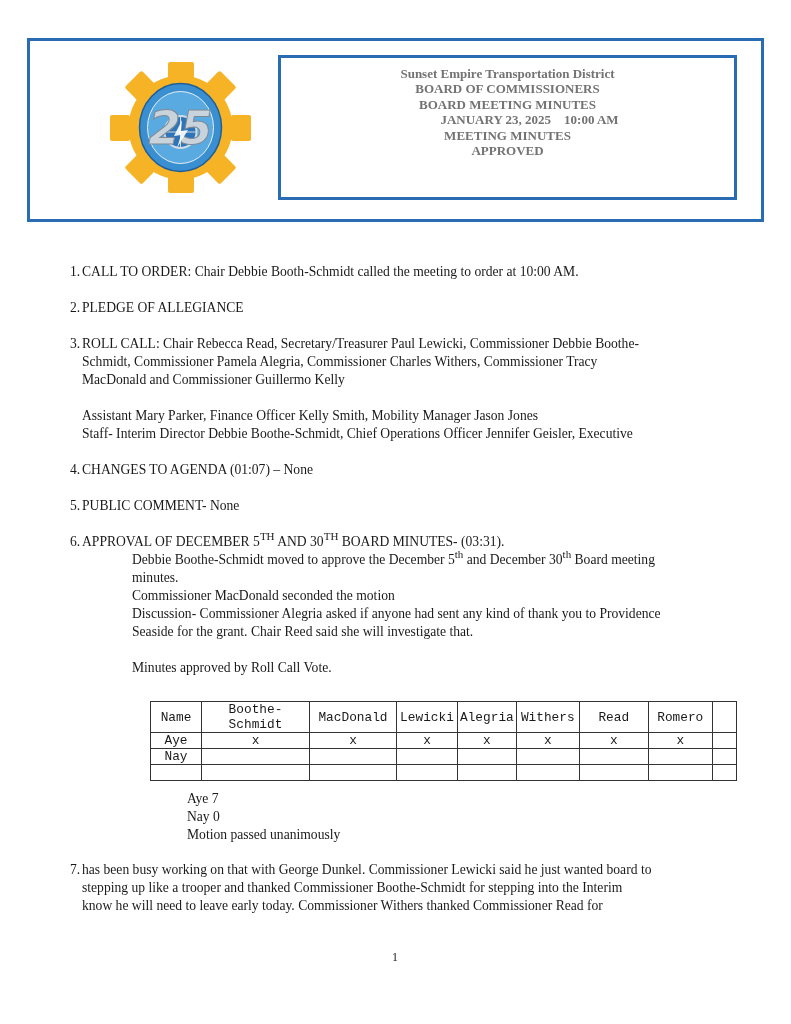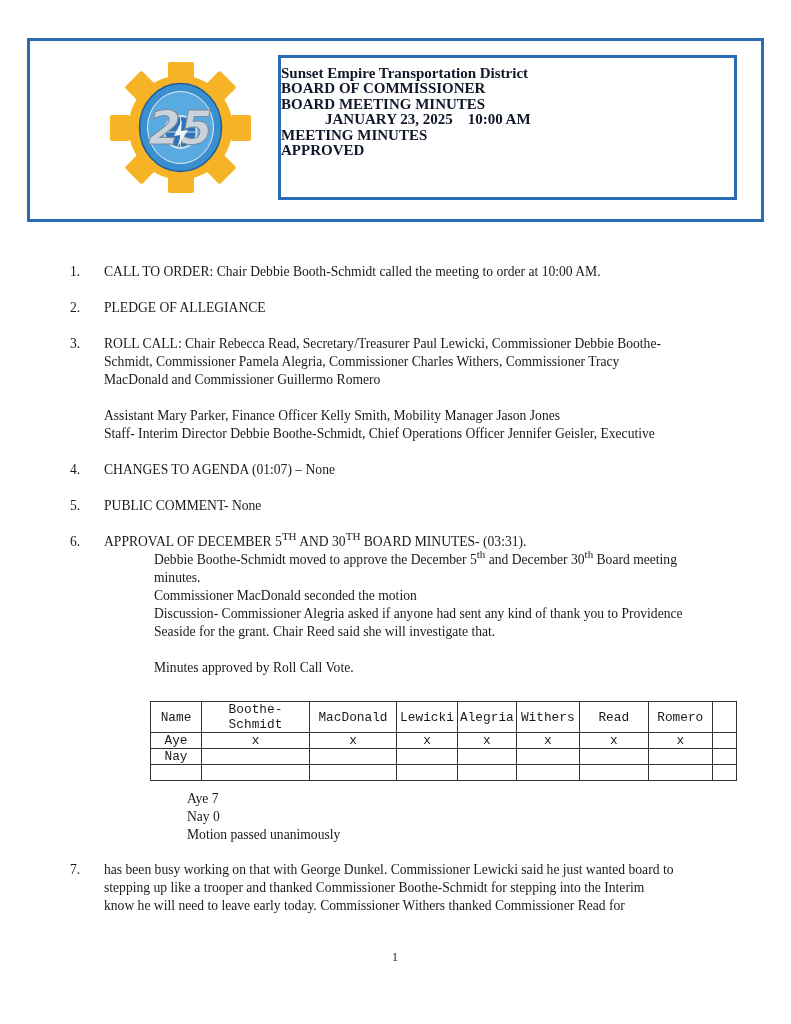--- a/index.html
+++ b/index.html
@@ -11,32 +11,32 @@
   .outer-box {
     position: absolute; left: 27px; top: 38px; width: 731px; height: 178px;
     border: 3px solid #2a6cb3; box-sizing: content-box;
   }
   .logo {
     position: absolute; left: 108px; top: 60px; width: 145px; height: 135px;
   }
   .title-box {
     position: absolute; left: 278px; top: 55px; width: 453px; height: 131px;
     border: 3px solid #2a6cb3;
-    text-align: left; color: #0f172a; font-weight: bold;
-    font-size: 15px; line-height: 15.4px;
+    text-align: center; color: #737373; font-weight: bold;
+    font-size: 13px; line-height: 15.4px;
     padding-top: 8px; box-sizing: content-box;
   }
   .title-box div { white-space: nowrap; }
 
   .body-text { font-size: 13.6px; line-height: 18px; }
   .item {
     position: absolute; left: 70px; width: 690px;
   }
   .item .num { position: absolute; left: 0; top: 0; }
-  .item .content { margin-left: 34px; }
+  .item .content { margin-left: 12px; }
   .indent2 { margin-left: 73px; }
   sup { font-size: 11px; line-height: 0; vertical-align: super; }
 
   table.vote {
     position: absolute; left: 150px; top: 701px;
     border-collapse: collapse; font-size: 12.8px; line-height: 15px;
   }
   table.vote td {
     border: 1px solid #333; text-align: center; padding: 0 2px; height: 15px; font-family: Liberation Mono, monospace;
   }
@@ -72,21 +72,21 @@
     <path d="M56.5 72 H88.5 M72.5 56 V88" stroke="#d0dae3" stroke-width="1"></path>
 
     <text x="72.5" y="84" text-anchor="middle" font-family="DejaVu Sans, sans-serif" font-weight="bold" font-style="italic" font-size="46" fill="#c9d3dc" stroke="#7d8a96" stroke-width="1">25</text>
 
     <path d="M74 60 L66 76 L73 75 L69 88 L80 70 L73 71 Z" fill="#ffffff" opacity="0.9"></path>
   </svg>
 </div>
 
 <div class="title-box">
   <div>Sunset Empire Transportation District</div>
-  <div>BOARD OF COMMISSIONER</div>
+  <div>BOARD OF COMMISSIONERS</div>
   <div>BOARD MEETING MINUTES</div>
   <div style="white-space:pre;padding-left:44px;">JANUARY 23, 2025    10:00 AM</div>
   <div>MEETING MINUTES</div>
   <div>APPROVED</div>
 </div>
 
 <div class="body-text">
 
   <div class="item" style="top:263px;">
     <span class="num">1.</span>
@@ -96,21 +96,21 @@
   <div class="item" style="top:299px;">
     <span class="num">2.</span>
     <div class="content">PLEDGE OF ALLEGIANCE</div>
   </div>
 
   <div class="item" style="top:335px;">
     <span class="num">3.</span>
     <div class="content">
       <div>ROLL CALL: Chair Rebecca Read, Secretary/Treasurer Paul Lewicki, Commissioner Debbie Boothe-</div>
       <div>Schmidt, Commissioner Pamela Alegria, Commissioner Charles Withers, Commissioner Tracy</div>
-      <div>MacDonald and Commissioner Guillermo Romero</div>
+      <div>MacDonald and Commissioner Guillermo Kelly</div>
       <div style="height:18px;"></div>
       <div>Assistant Mary Parker, Finance Officer Kelly Smith, Mobility Manager Jason Jones</div>
       <div>Staff- Interim Director Debbie Boothe-Schmidt, Chief Operations Officer Jennifer Geisler, Executive</div>
     </div>
   </div>
 
   <div class="item" style="top:461px;">
     <span class="num">4.</span>
     <div class="content">CHANGES TO AGENDA (01:07) – None</div>
   </div>

